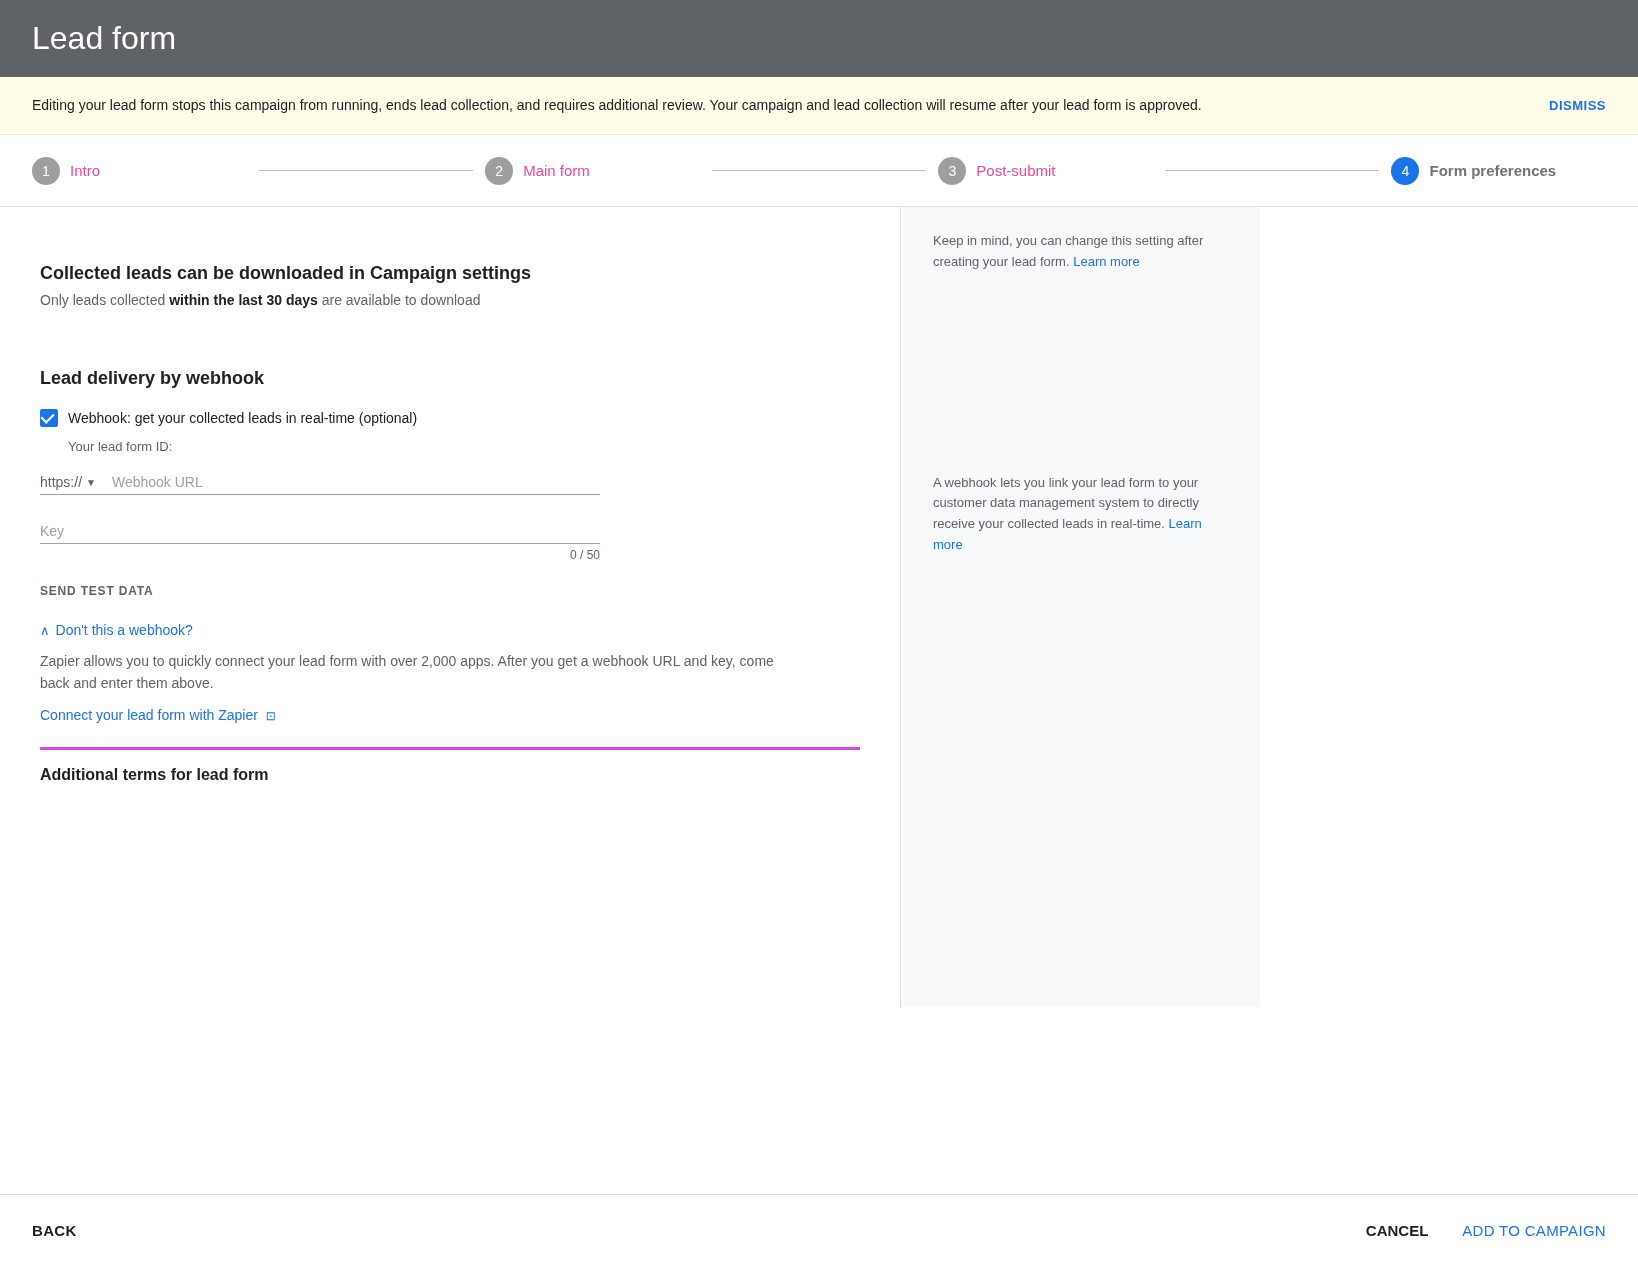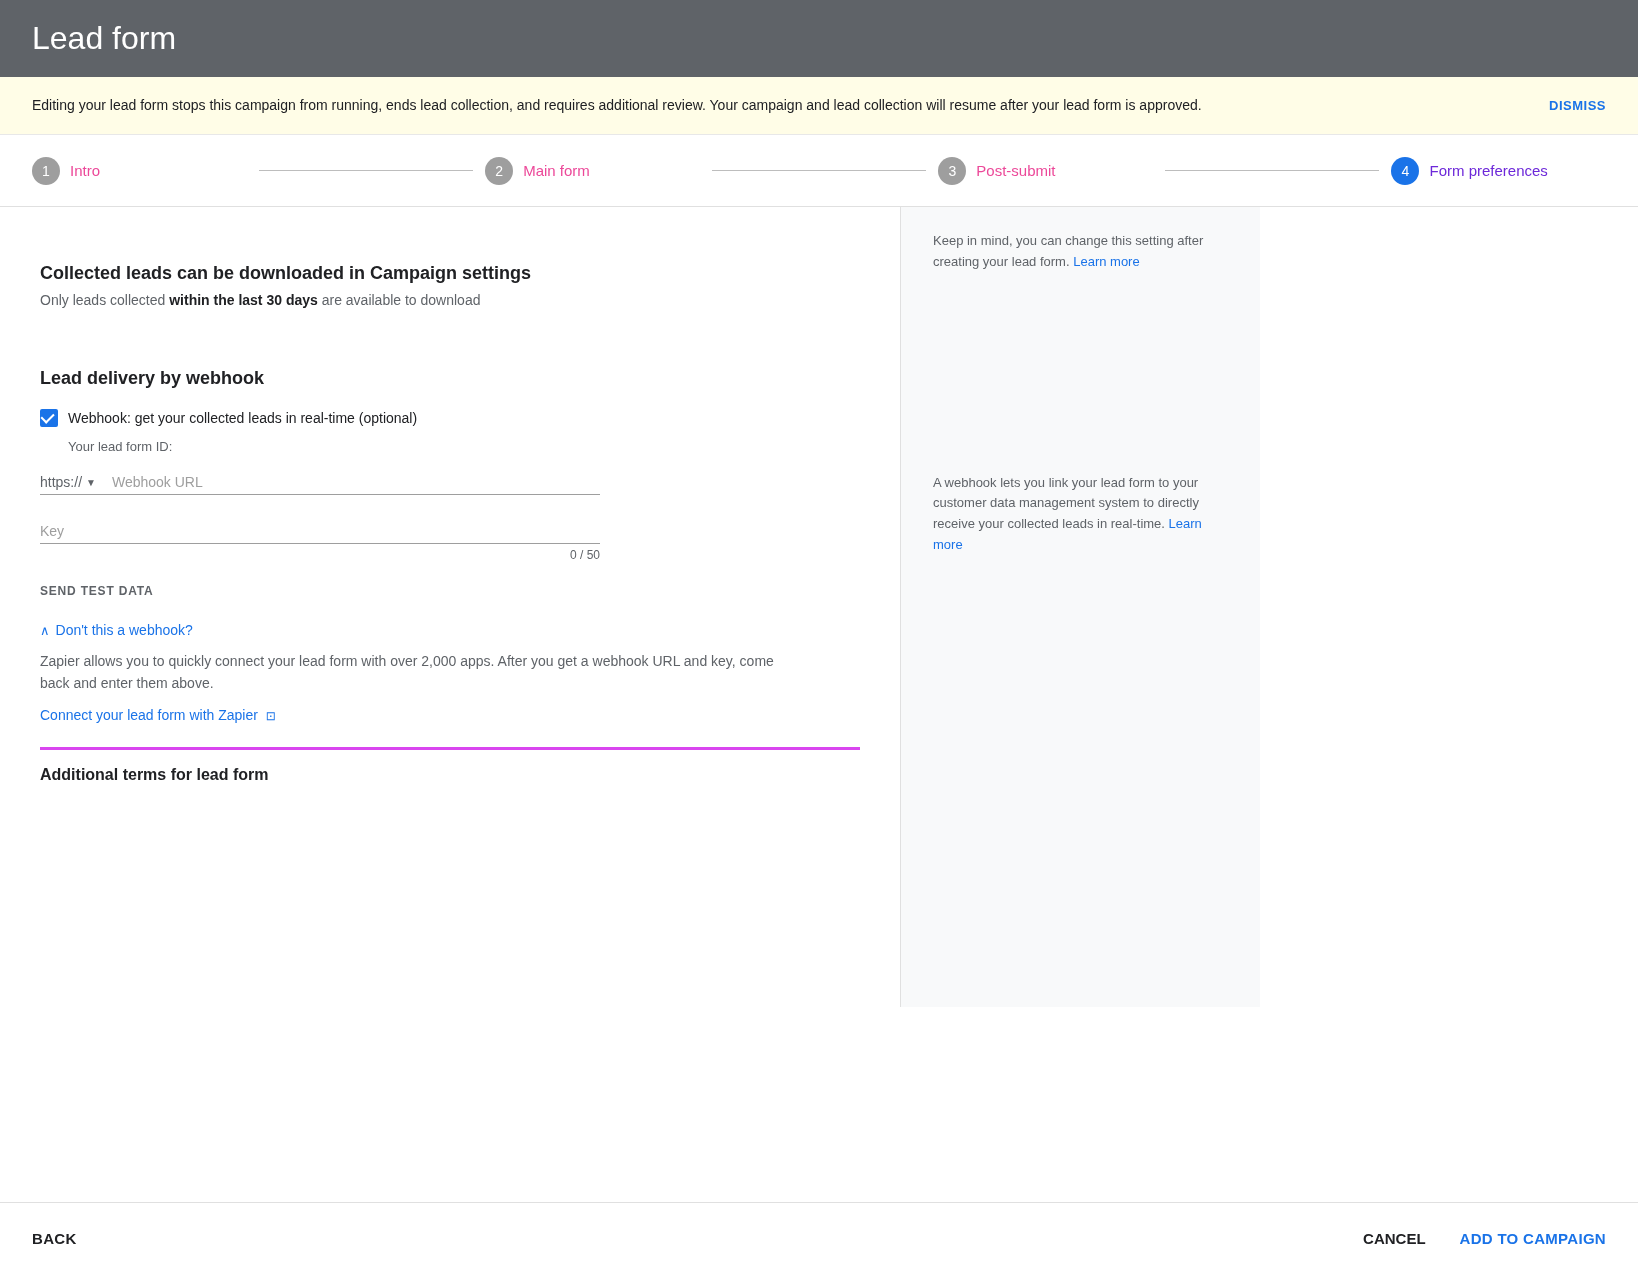--- a/index.html
+++ b/index.html
@@ -73,22 +73,22 @@
     }
     .step-circle.active {
       background: #1a73e8;
     }
     .step-label {
       margin-left: 10px;
       font-size: 15px;
       color: #ec4899;
     }
     .step-label.active {
-      color: #6d28d9;
-      font-weight: 400;
+      color: #737373;
+      font-weight: 700;
     }
     .step-line {
       flex: 1;
       height: 1px;
       background: #bdbdbd;
       margin: 0 12px;
     }
 
     
     .content-wrapper {
@@ -314,21 +314,21 @@
       line-height: 1.6;
     }
     .side-webhook-note a {
       color: #1a73e8;
       text-decoration: none;
     }
 
     
     .footer {
       position: fixed;
-      bottom: 8px;
+      bottom: 16px;
       left: 0;
       right: 0;
       height: 72px;
       background: #fff;
       border-top: 1px solid #e0e0e0;
       display: flex;
       align-items: center;
       justify-content: space-between;
       padding: 0 32px;
     }
@@ -349,21 +349,21 @@
     .footer-cancel {
       font-size: 15px;
       font-weight: 600;
       color: #202124;
       cursor: pointer;
       background: none;
       border: none;
     }
     .footer-add {
       font-size: 15px;
-      font-weight: 700;
+      font-weight: 400;
       color: #1a73e8;
       cursor: pointer;
       background: none;
       border: none;
       letter-spacing: 0.3px;
     }
   </style>
 </head>
 <body>
 

